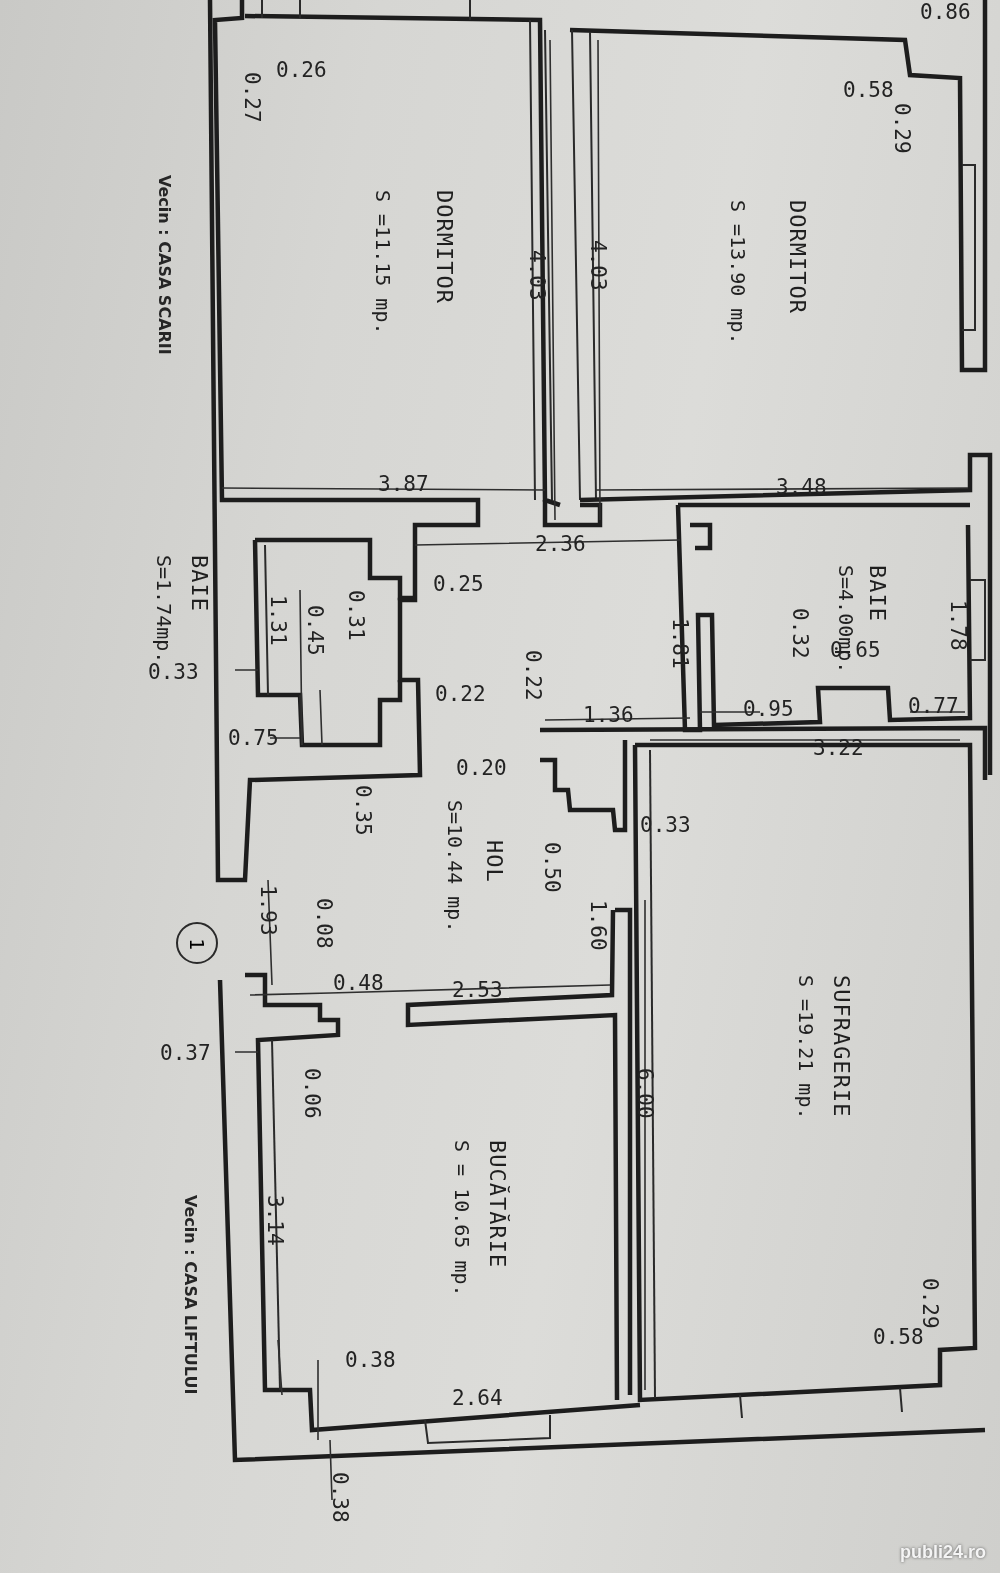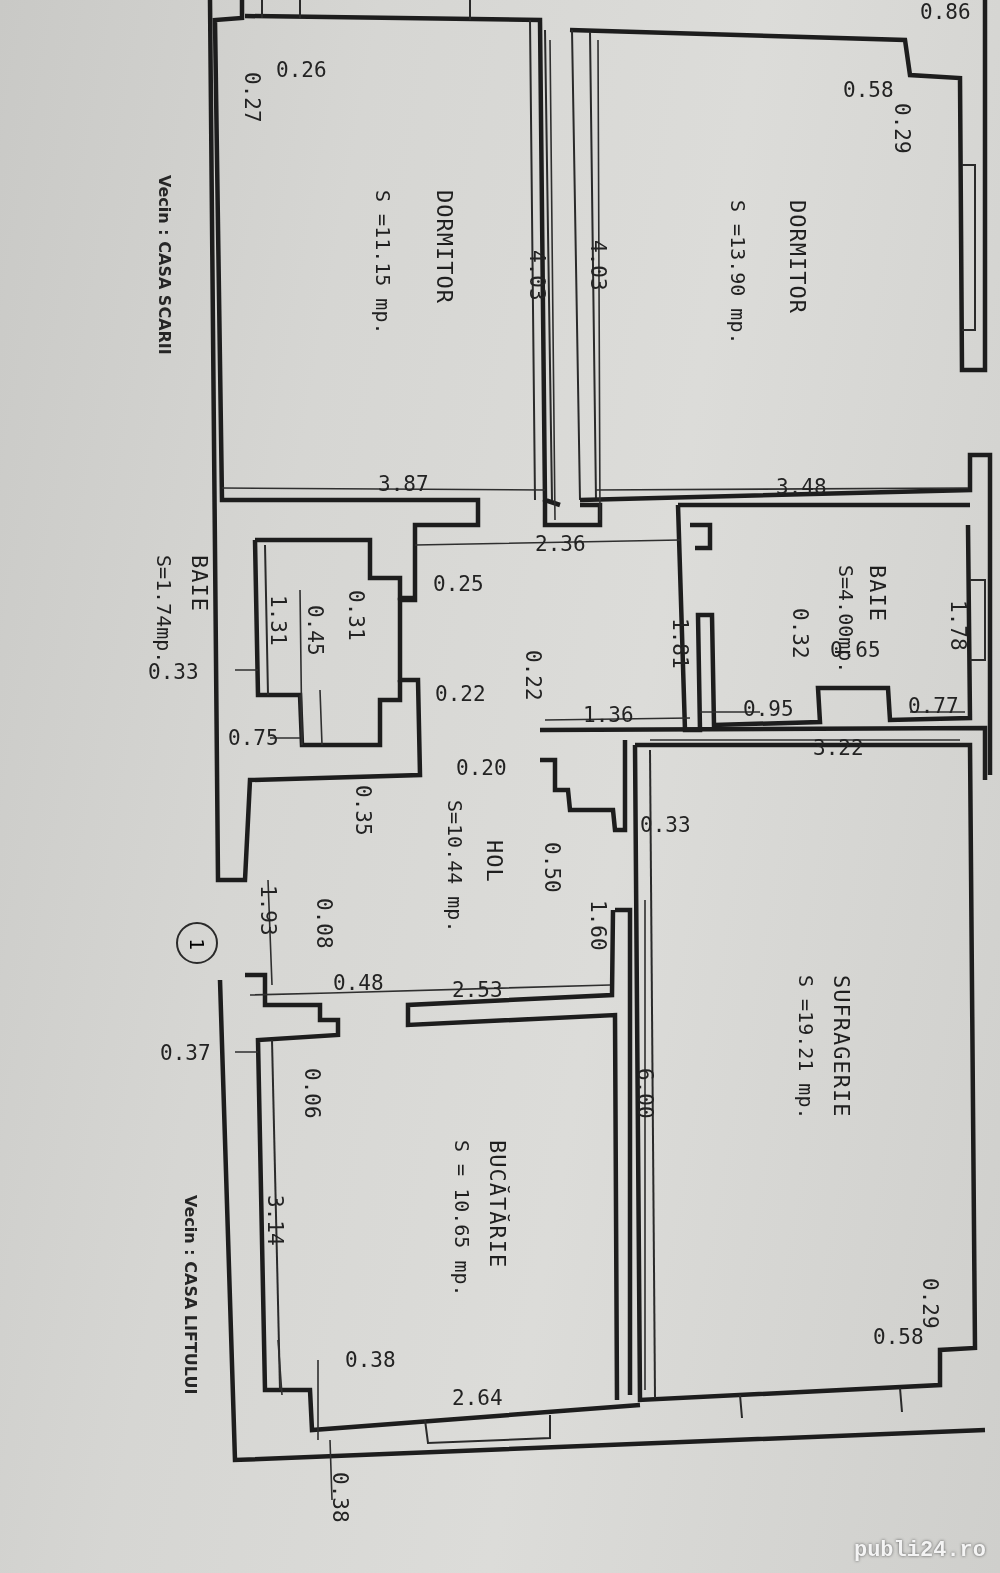--- a/index.html
+++ b/index.html
@@ -11,21 +11,21 @@
   .thin{fill:none;stroke:#2a2a2a;stroke-width:2;}
   .dim{fill:none;stroke:#2f2f2f;stroke-width:1.6;}
   .lbl{position:absolute;color:#1f1f1f;white-space:nowrap;line-height:1;}
   .d{font-size:21px;color:#232323;}
   .rv{transform-origin:0 0;transform:rotate(90deg);}
   .room-name{font-size:22px;letter-spacing:1px;}
   .room-area{font-size:20px;}
   .neighbor{font-family:"DejaVu Sans","Liberation Sans",sans-serif;font-size:16px;font-weight:bold;color:#262626;}
   .axis-circle{position:absolute;width:38px;height:38px;border:2px solid #2a2a2a;border-radius:50%;}
   .axis-circle span{position:absolute;left:0;top:8px;width:38px;text-align:center;font-size:20px;transform:rotate(90deg);}
-  .watermark{position:absolute;right:14px;bottom:10px;font-family:Liberation Mono, monospace;font-weight:bold;font-size:22px;color:#f4f4f4;text-shadow:0 0 3px #555;}
+  .watermark{position:absolute;right:14px;bottom:10px;font-family:Liberation Sans, sans-serif;font-weight:bold;font-size:18px;color:#f4f4f4;text-shadow:0 0 3px #555;}
 </style>
 </head>
 <body>
 
 <div id="paper">
 
 <svg width="1000" height="1573">
 
   <path class="wall" d="M210,0 L218,880 L245,880 L250,780 L420,775 L418,680 L400,680 L400,600 L415,600 L415,525 L478,525 L478,500 L222,500 L215,20 L242,18 L242,0"></path>
 

